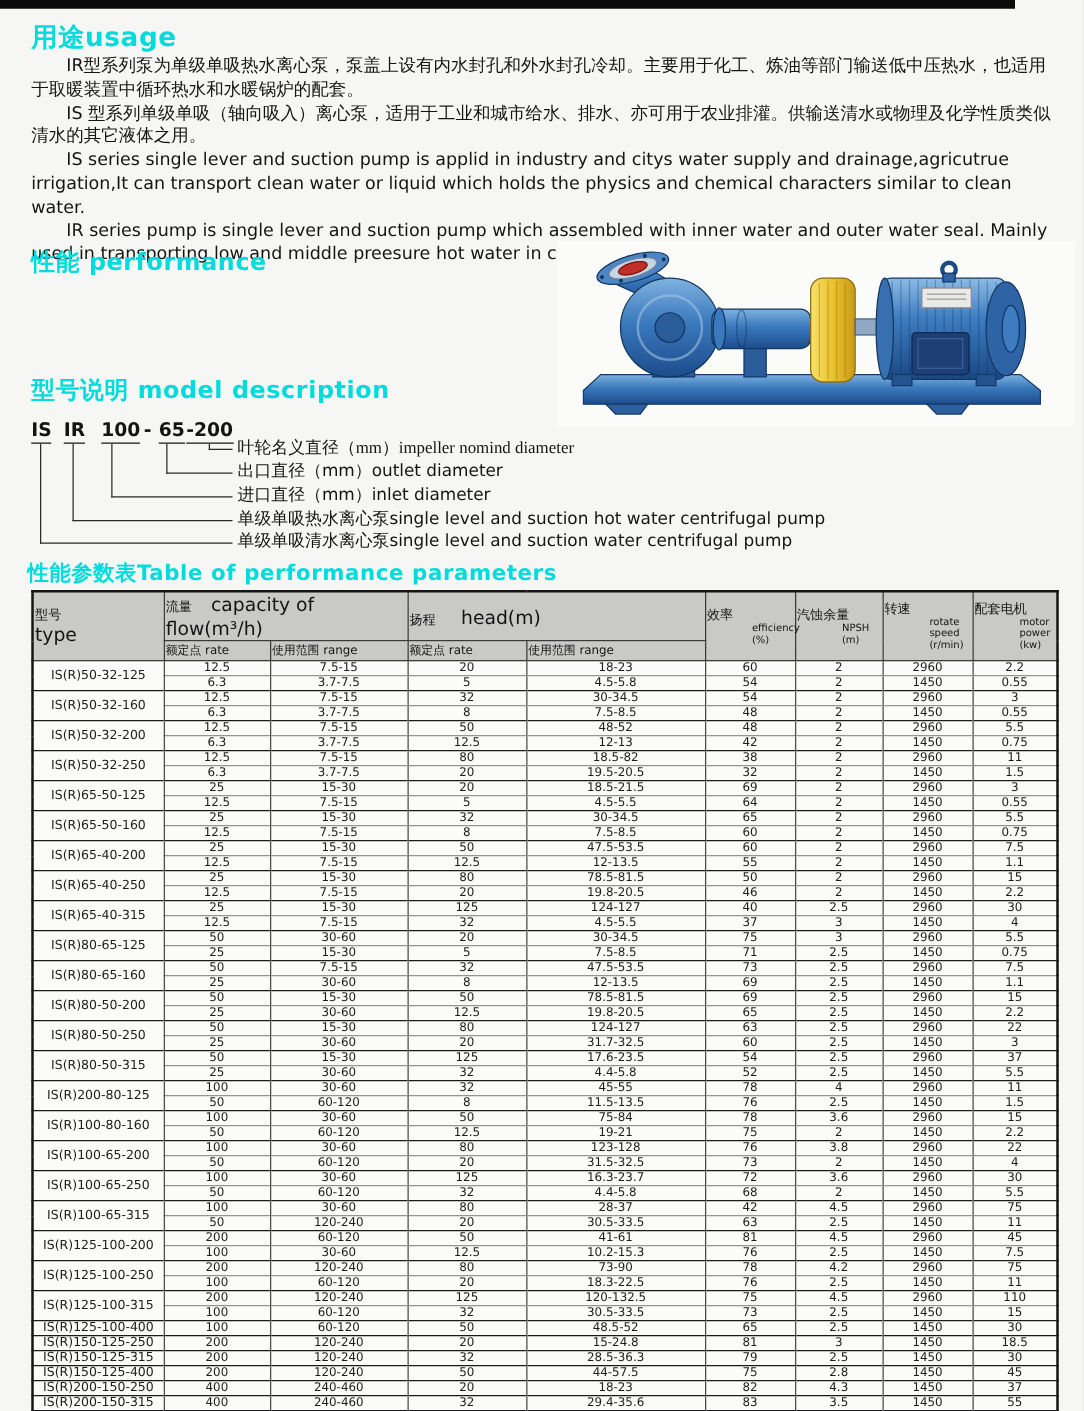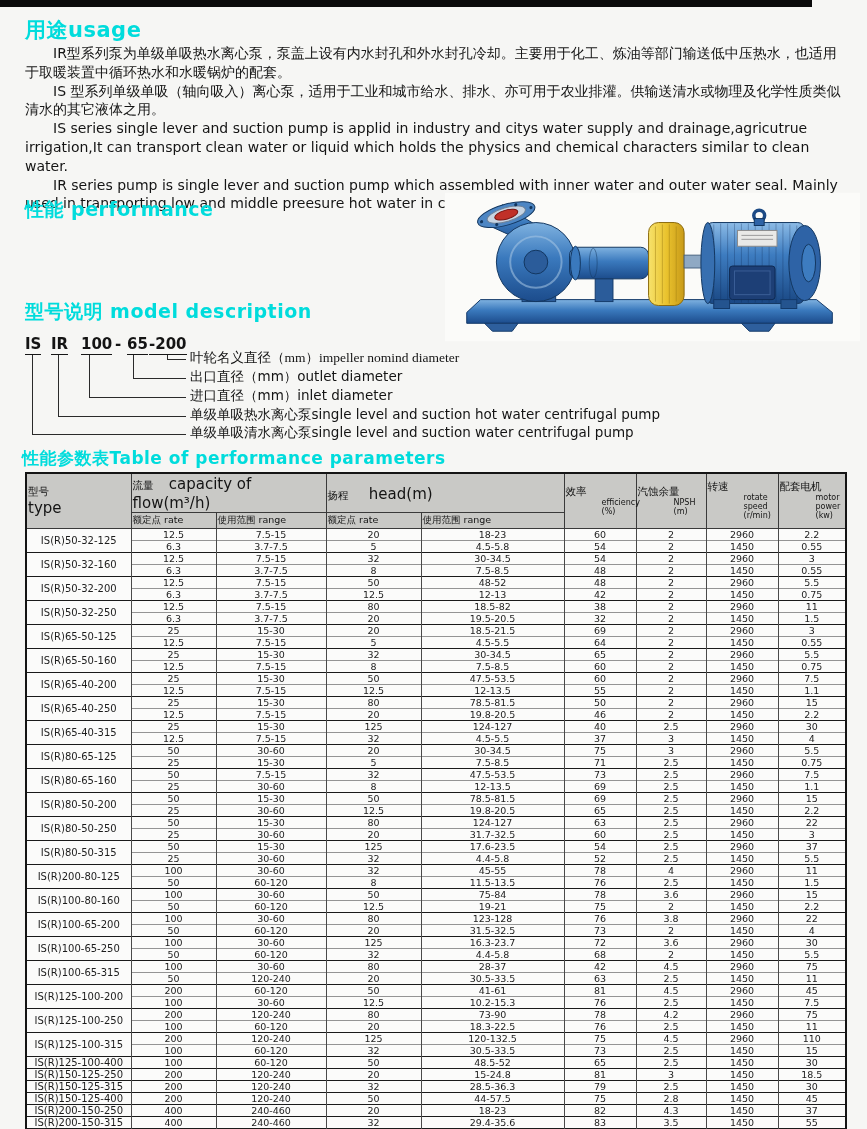--- a/index.html
+++ b/index.html
@@ -45,21 +45,21 @@
     position:absolute; left:25px; top:472px; width:820px;
     border-collapse:collapse; table-layout:fixed; background:#fbfbfa;
     border:2px solid #141414;
   }
   .params th { background:#c9c9c6; font-weight:normal; border:1px solid #3a3a3a; padding:0 1px; text-align:left; }
   .params thead tr:first-child th { height:18px; }
   .params thead tr:last-child th { height:15px; font-size:9.5px; }
   .hcn { font-size:10.5px; }
   .hen { font-size:15px; }
   .hsm { display:block; font-size:8px; line-height:9px;margin-left:36px; }
-  .hstack .hcn { display:block; line-height:11px;font-family:Liberation Mono, monospace; }
+  .hstack .hcn { display:block; line-height:11px; }
   .params td {
     border-left:1px solid #4a4a4a; border-right:1px solid #4a4a4a;
     font-size:9.5px; line-height:11px; height:11px; padding:0 2px; text-align:center;
     color:#1c1c1c;
   }
   .params tr.group-start td { border-top:1.6px solid #1a1a1a; }
   .params tr.sub-row td { border-top:1px solid #949494; }
   .params .type-cell { font-size:10px; }
 </style>
 </head>

